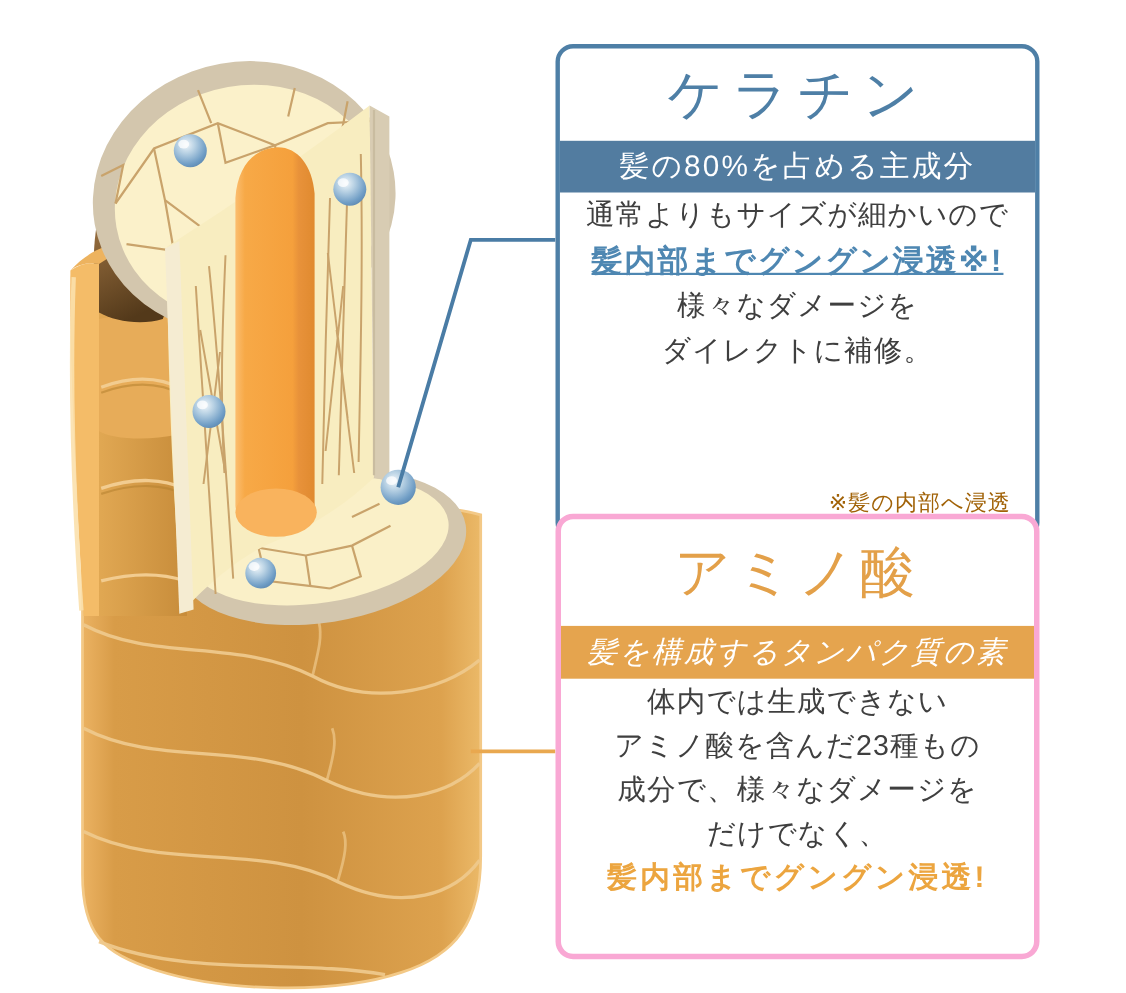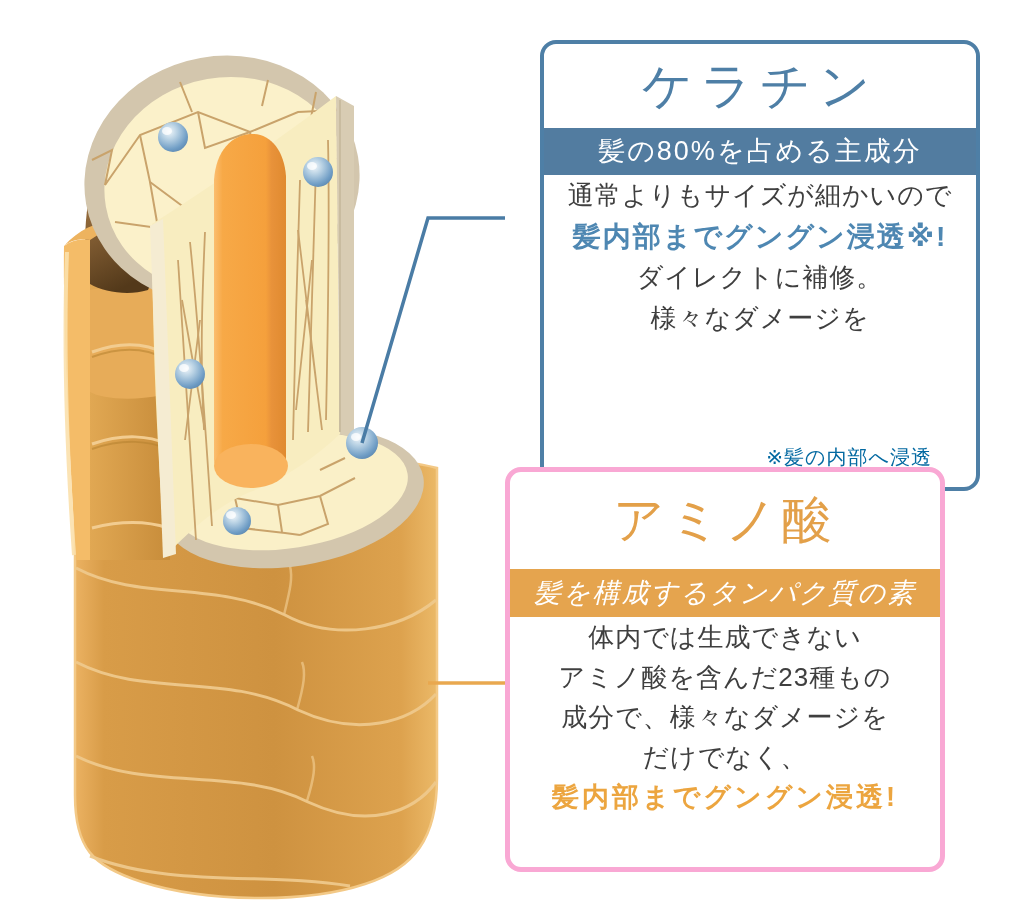--- a/index.html
+++ b/index.html
@@ -4,39 +4,39 @@
 <style>
   html,body{margin:0;padding:0;background:#ffffff;}
   .stage{
     position:relative;width:1024px;height:903px;background:#ffffff;overflow:hidden;
     font-family:"Liberation Sans","DejaVu Sans",sans-serif;
   }
   .illus{position:absolute;left:0;top:0;width:505px;height:903px;}
 
   
   .infobox{position:absolute;left:505px;width:440px;background:#fff;box-sizing:border-box;border-radius:16px;overflow:hidden;}
-  .kbox{top:40px;height:451px;border:4px solid #4E7FA6;margin-left:35px;}
+  .kbox{top:40px;height:451px;border:4px solid #4E7FA6;}
   .abox{top:467px;height:405px;border:5px solid #f9a8d4;}
 
   .box-title{display:flex;align-items:center;justify-content:center;
     font-family:"DejaVu Serif","Liberation Serif",serif;font-size:50px;}
   .kbox .box-title{height:84px;color:#4E7FA6;letter-spacing:8px;}
   .abox .box-title{height:97px;color:#E3A049;letter-spacing:5px;}
 
   .box-banner{width:100%;text-align:center;color:#ffffff;letter-spacing:2px;font-size:27px;}
   .kbox .box-banner{background:#527CA0;height:47px;line-height:47px;}
   .abox .box-banner{background:#E5A44E;height:48px;line-height:48px;font-style:italic;}
 
   .box-body{text-align:center;color:#3F3F3F;font-size:26px;letter-spacing:1px;}
   .kbox .box-body{line-height:41px;}
   .abox .box-body{padding-top:0;line-height:40px;}
-  .em-blue{color:#4E87B2;font-weight:bold;font-size:28px;letter-spacing:2px;}
+  .em-blue{color:#4E87B2;font-weight:bold;font-size:28px;letter-spacing:2px;text-decoration:underline;}
   .em-orange{color:#ECA53F;font-weight:bold;font-size:27px;letter-spacing:3px;}
 
-  .footnote{position:absolute;right:44px;bottom:16px;font-size:20px;color:#0369a1;letter-spacing:1px;}
+  .footnote{position:absolute;right:22px;bottom:16px;font-size:20px;color:#a16207;letter-spacing:1px;}
 </style>
 </head>
 <body>
 
 <div class="stage">
 
   <svg class="illus" viewBox="0 0 505 903">
     <defs>
       <linearGradient id="cylGrad" x1="0" y1="0" x2="1" y2="0">
         <stop offset="0" stop-color="#EBB262"></stop>
@@ -177,22 +177,22 @@
     <polyline points="505,218 428,218 362,443" fill="none" stroke="#4A7CA5" stroke-width="3.5"></polyline>
     <line x1="428" y1="683" x2="505" y2="683" stroke="#E9A84F" stroke-width="3.5"></line>
   </svg>
 
   <div class="infobox kbox">
     <div class="box-title">ケラチン</div>
     <div class="box-banner">髪の80%を占める主成分</div>
     <div class="box-body">
       <div>通常よりもサイズが細かいので</div>
       <div class="em-blue">髪内部までグングン浸透※!</div>
+      <div>様々なダメージを</div>
       <div>ダイレクトに補修。</div>
-      <div>様々なダメージを</div>
     </div>
     <div class="footnote">※髪の内部へ浸透</div>
   </div>
 
   <div class="infobox abox">
     <div class="box-title">アミノ酸</div>
     <div class="box-banner">髪を構成するタンパク質の素</div>
     <div class="box-body">
       <div>体内では生成できない</div>
       <div>アミノ酸を含んだ23種もの</div>

